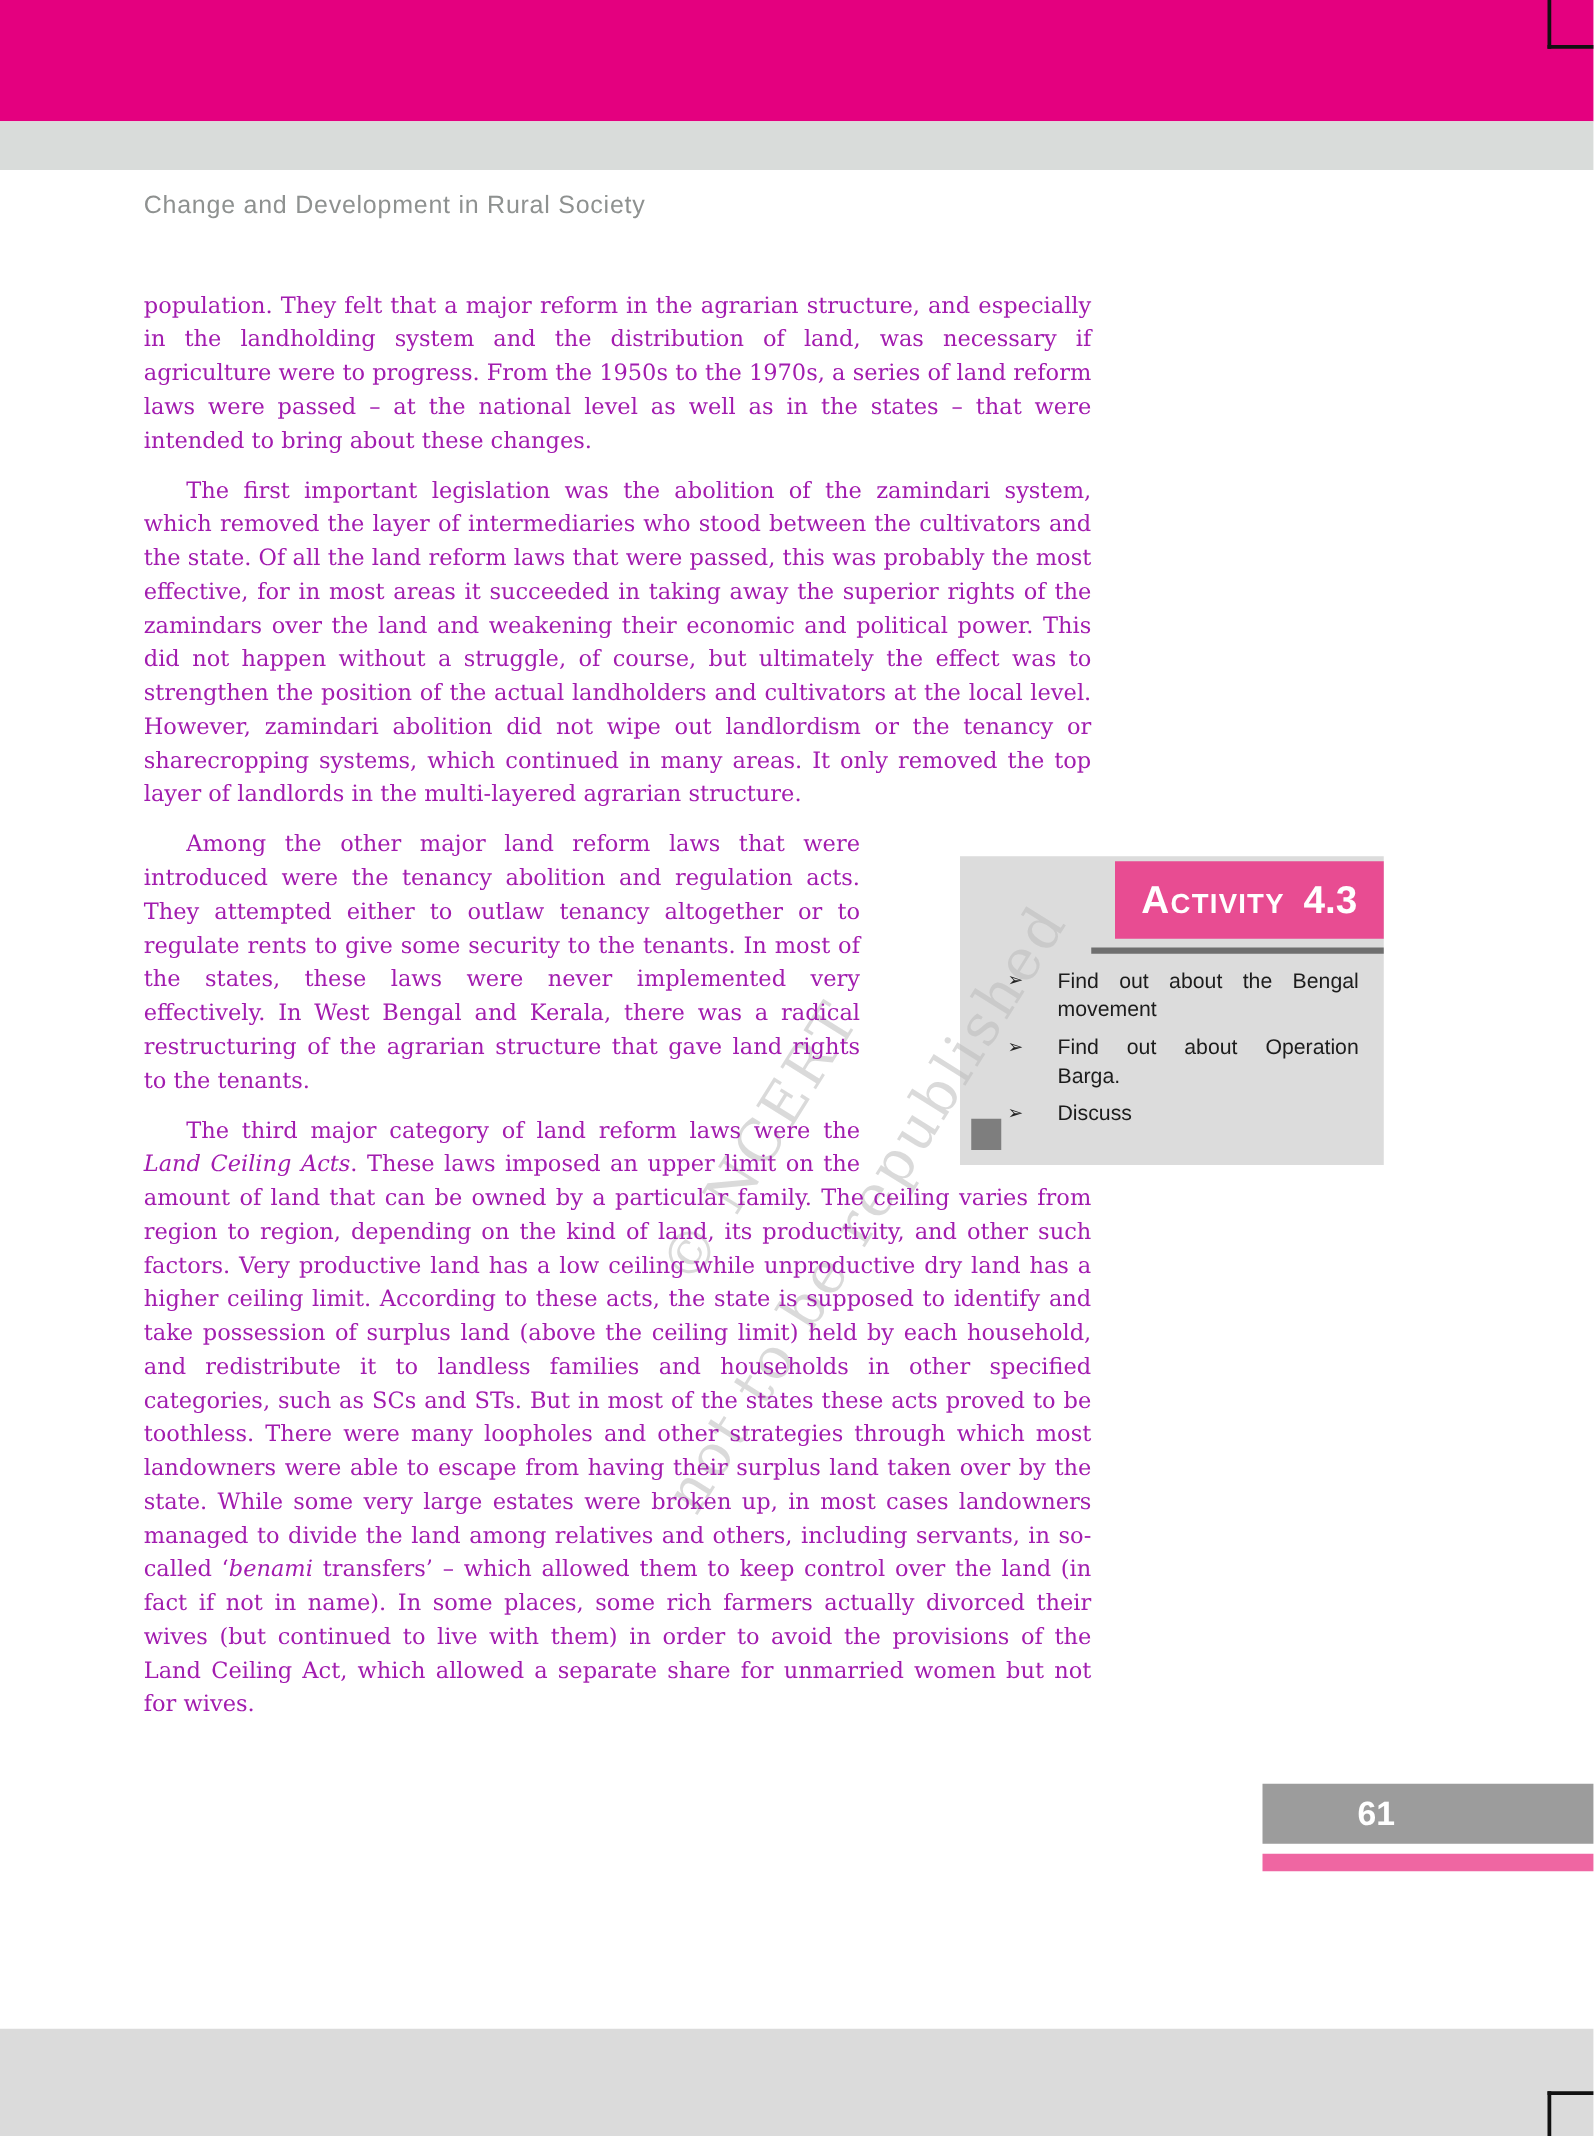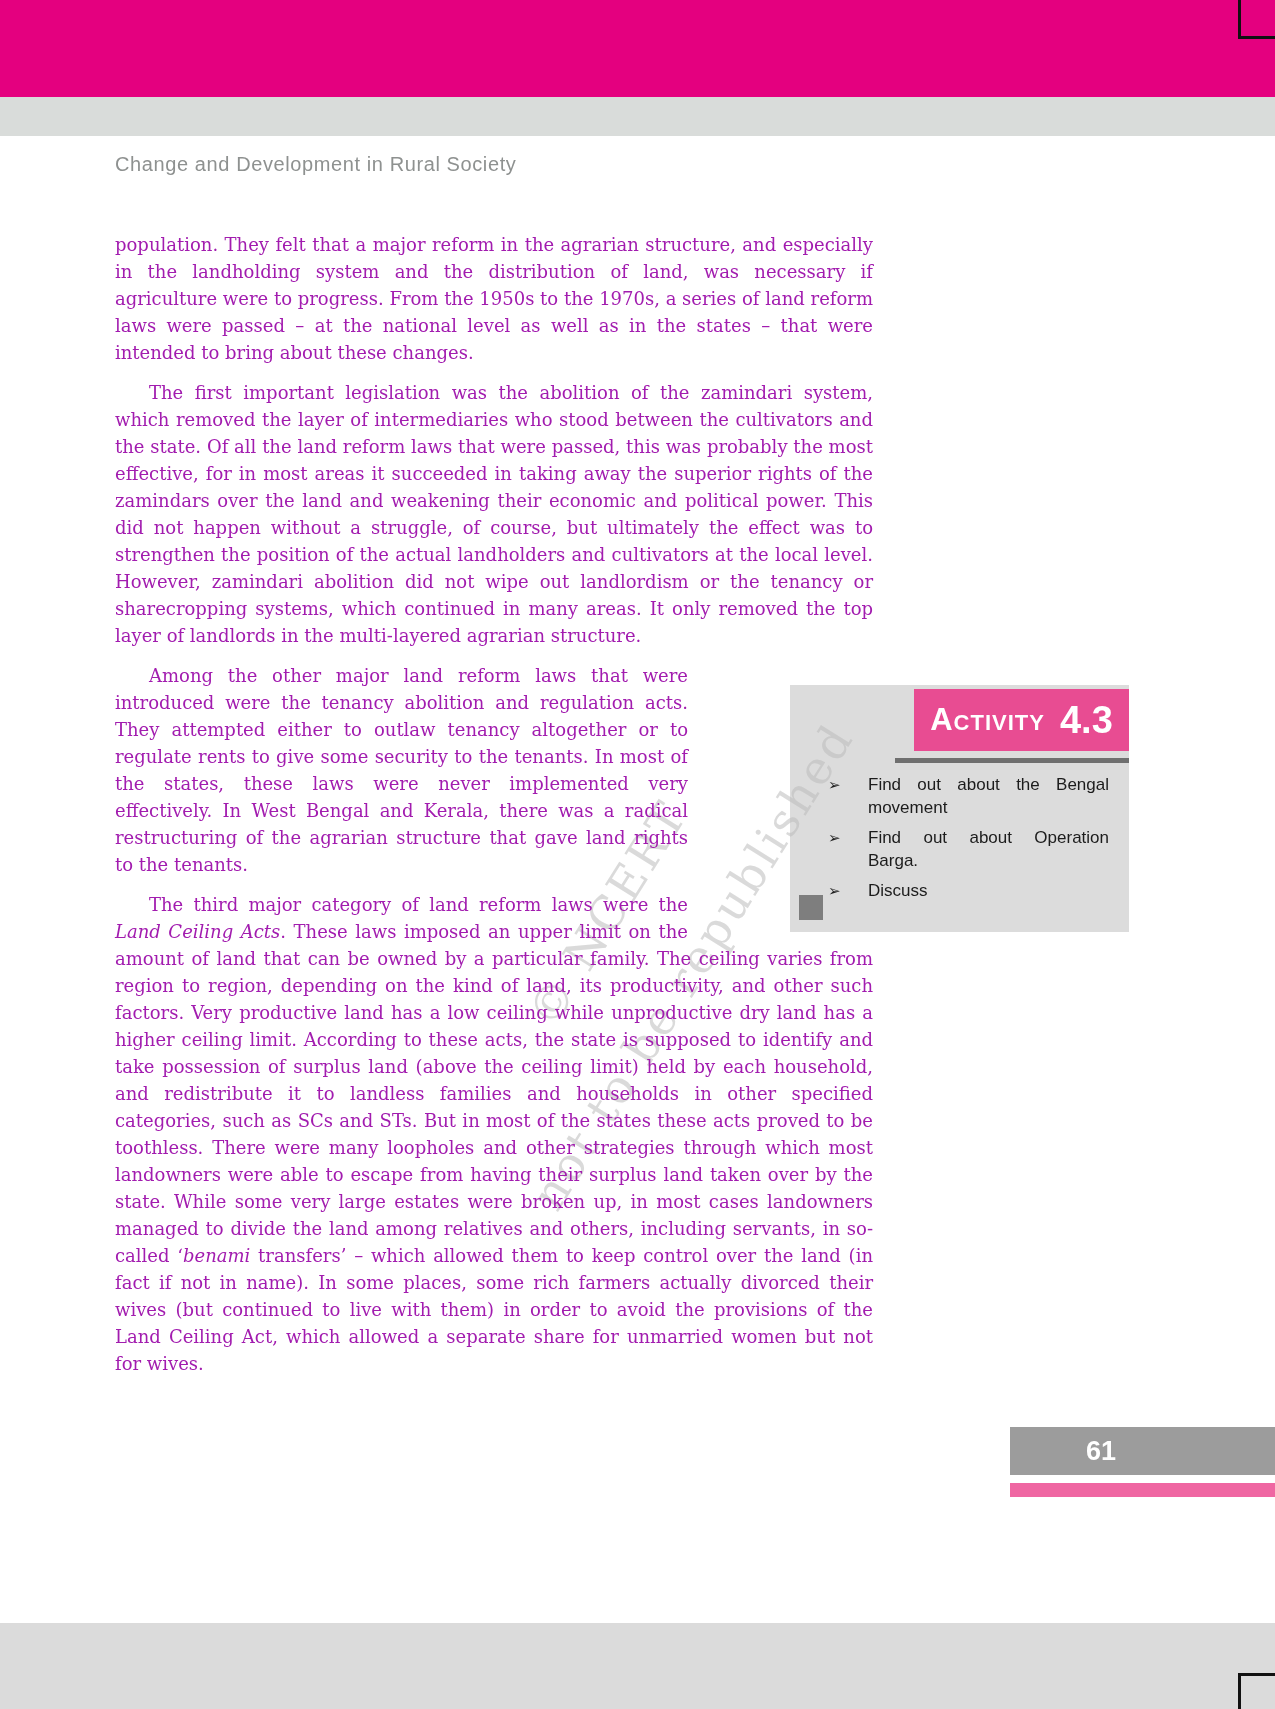--- a/index.html
+++ b/index.html
@@ -39,31 +39,31 @@
     position: absolute; left: 115px; top: 231px; width: 758px;
     font-size: 18px; line-height: 27px; color: #a21caf;
     text-align: justify; z-index: 3;
   }
   .content p { margin: 0 0 13px 0; }
   .content p.indent { text-indent: 34px; }
   .wrap-spacer { float: right; width: 185px; height: 280px; }
 
   
   .activity-box {
-    position: absolute; left: 790px; top: 685px; width: 339px; height: 247px;
+    position: absolute; left: 768px; top: 685px; width: 339px; height: 247px;
     background: #DCDCDC; z-index: 1;
   }
   .activity-title-bar {
     position: absolute; left: 124px; top: 4px; right: 0; height: 62px;
     background: #E84C92; color: #ffffff;
     display: flex; align-items: center; justify-content: center;
     font-family: "Liberation Sans", sans-serif; font-weight: bold;
   }
   .act-word { font-variant: small-caps; font-size: 31px; letter-spacing: 1px; }
-  .act-num  { font-size: 38px; margin-left: 15px; }
+  .act-num  { font-size: 31px; margin-left: 15px; }
   .activity-rule {
     position: absolute; left: 105px; right: 0; top: 73px; height: 5px;
     background: #6F6F6F;
   }
   .activity-list {
     position: absolute; left: 0; top: 88px; right: 0;
     font-family: "Liberation Sans", sans-serif; font-size: 17px;
     line-height: 23px; color: #1c1c1c;
   }
   .act-item { display: flex; padding: 0 20px 7px 38px; }

